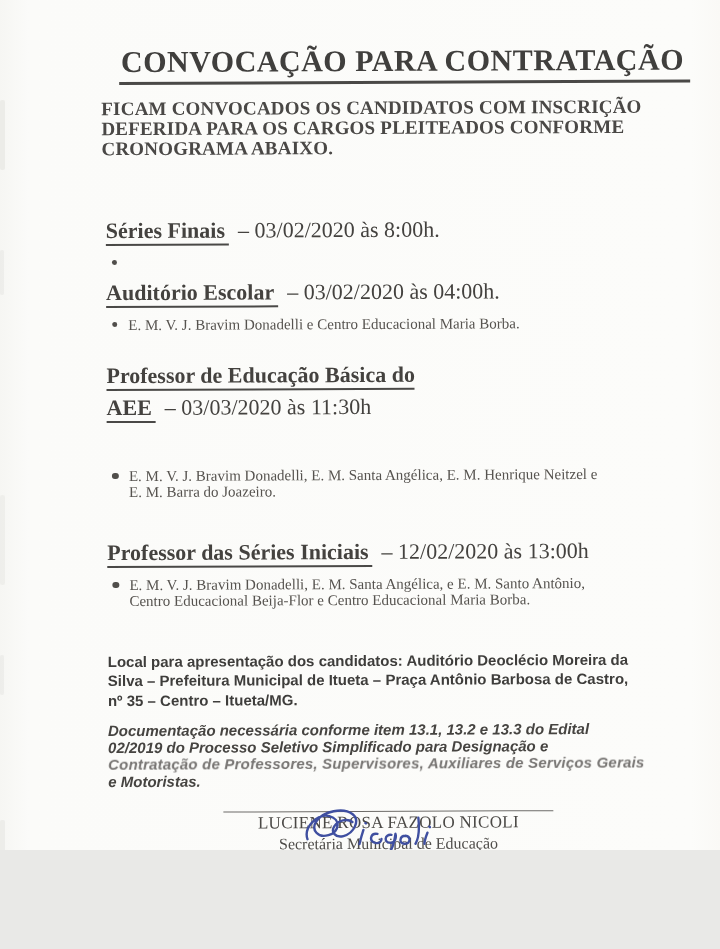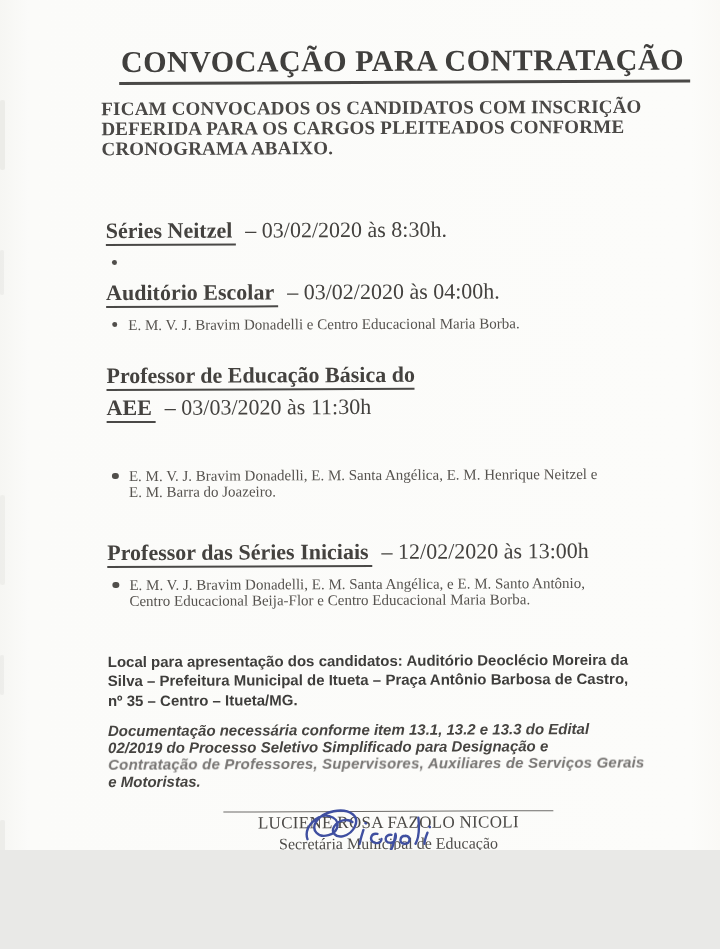--- a/index.html
+++ b/index.html
@@ -154,21 +154,21 @@
     <div class="title-wrap">
       <h1 class="doc-title">CONVOCAÇÃO PARA CONTRATAÇÃO</h1>
     </div>
 
     <p class="intro">FICAM CONVOCADOS OS CANDIDATOS COM INSCRIÇÃO
 DEFERIDA PARA OS CARGOS PLEITEADOS CONFORME
 CRONOGRAMA ABAIXO.</p>
 
     <div class="section sec-1">
       <h2>
-        <span class="role">Séries Neitzel</span><span class="sched">– 03/02/2020 às 8:30h.</span>
+        <span class="role">Séries Finais</span><span class="sched">– 03/02/2020 às 8:00h.</span>
       </h2>
       <ul class="loc-list">
         <li class="loc-item">
           <span class="bullet-dot"></span>
         </li>
       </ul>
     </div>
 
     <div class="section sec-2">
       <h2>

